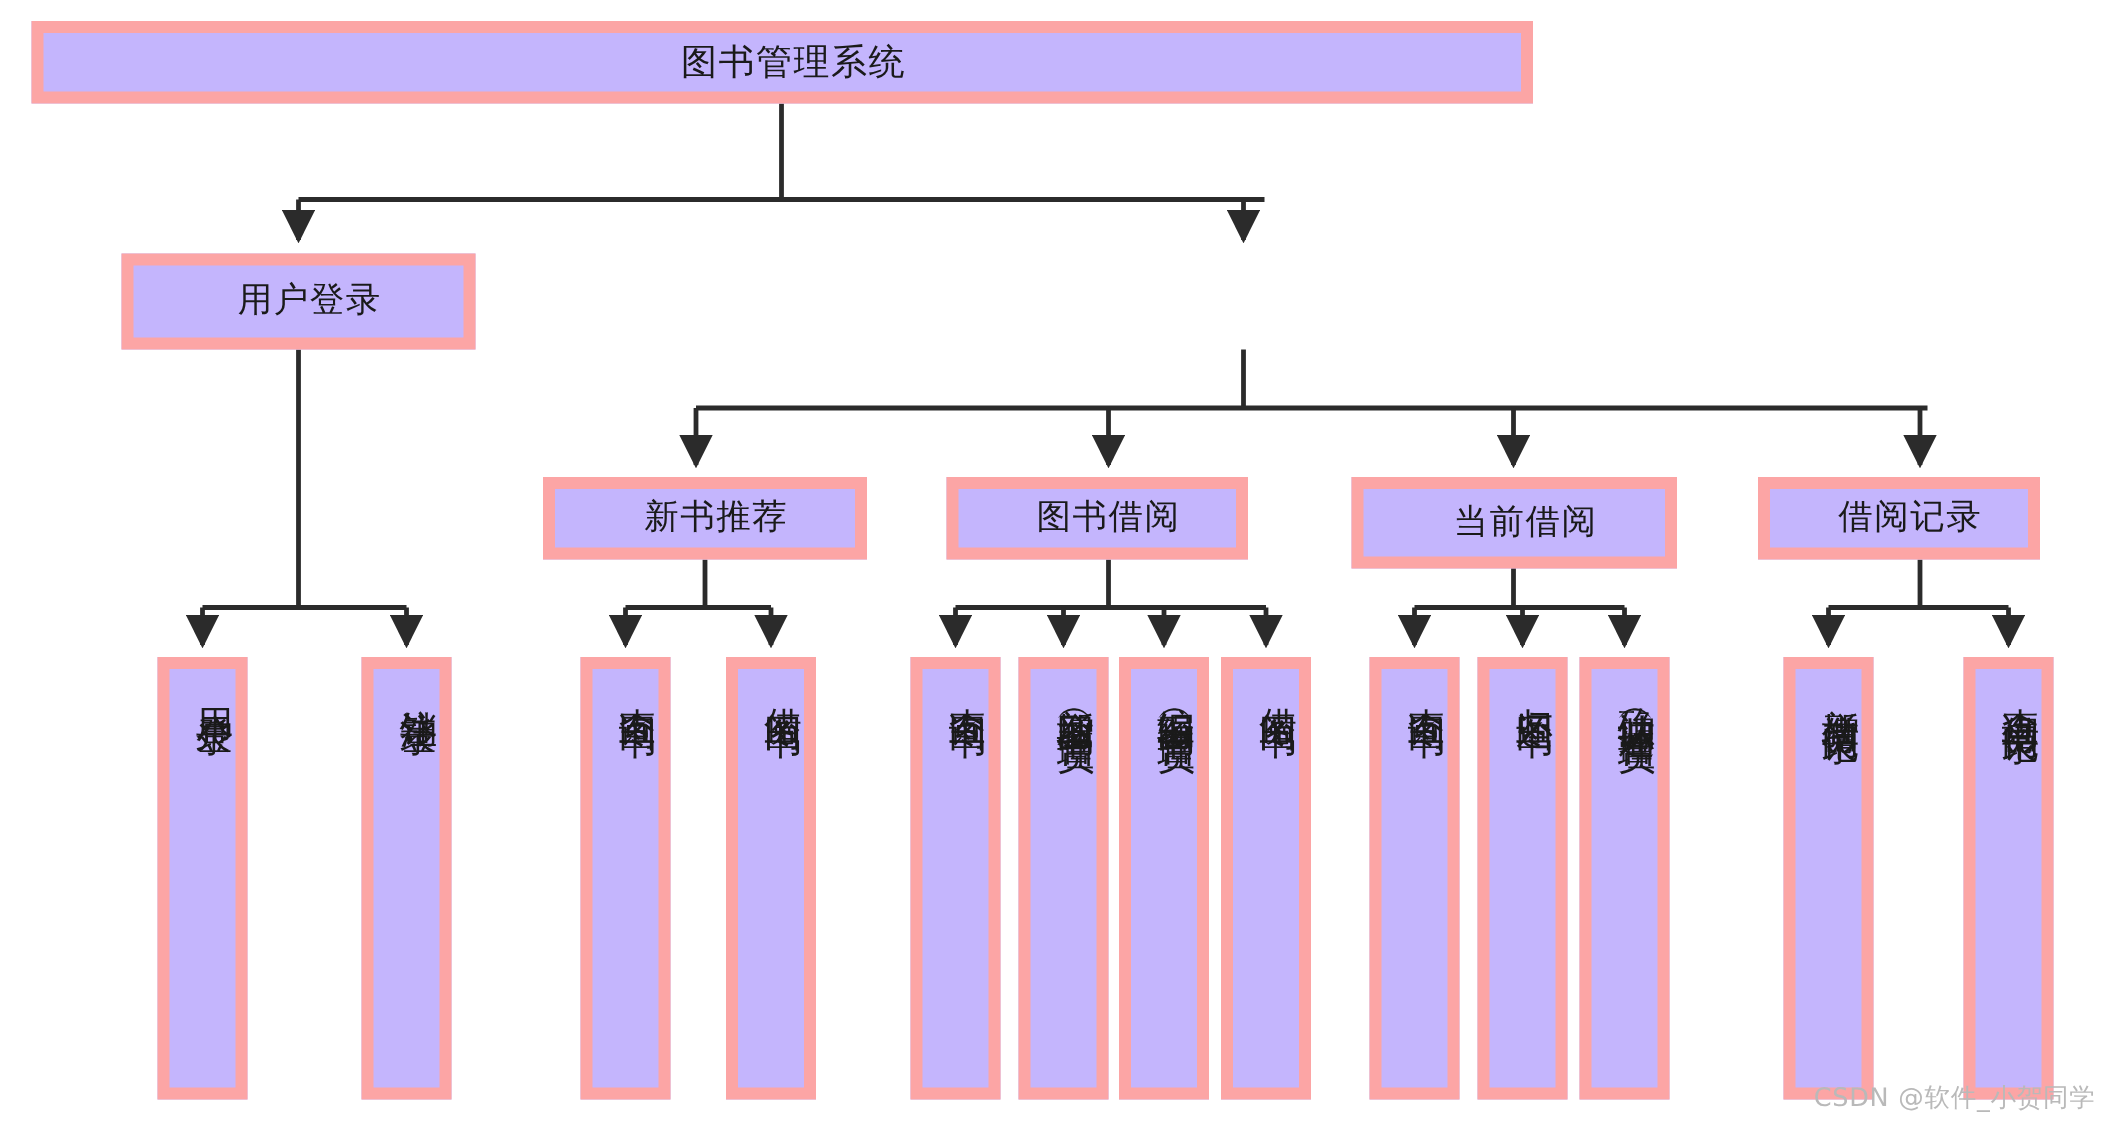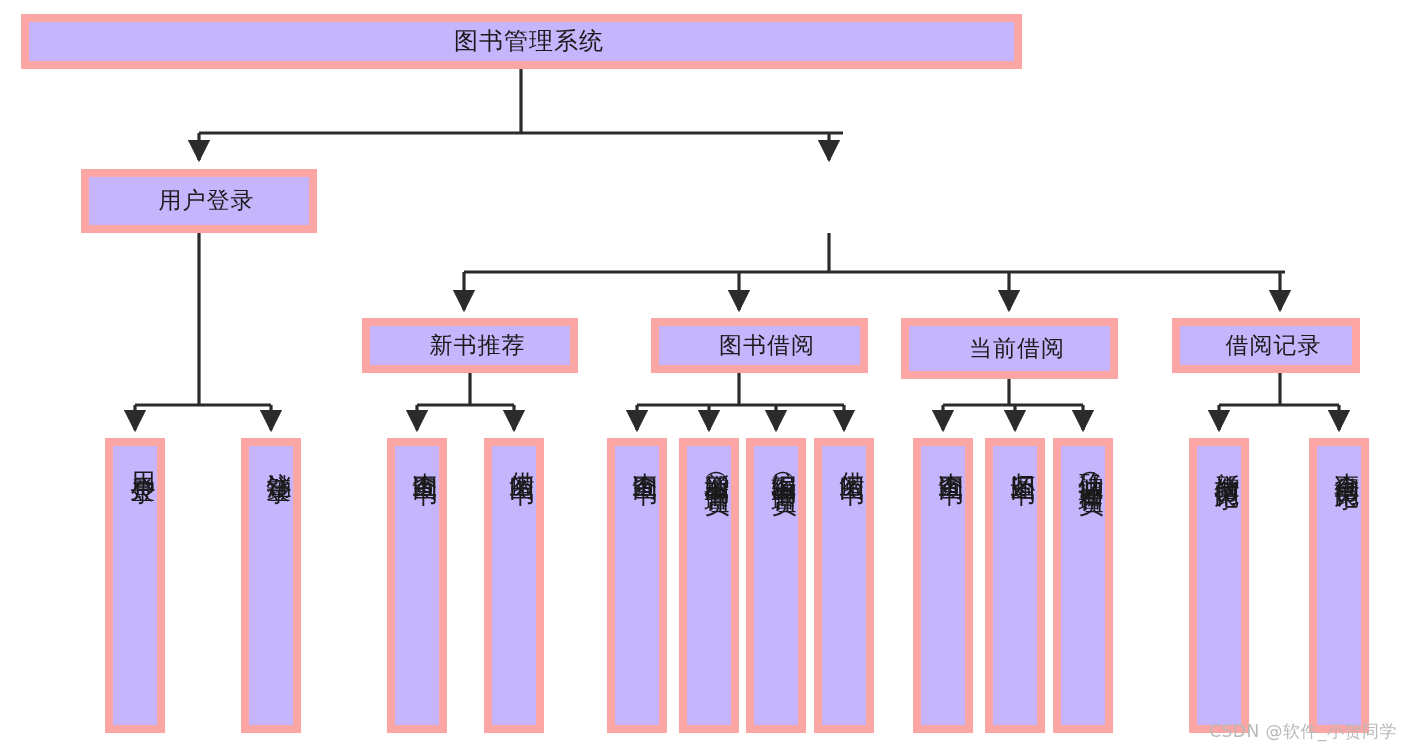--- a/index.html
+++ b/index.html
@@ -129,21 +129,21 @@
     <span>图书管理系统</span>
   </div>
 
   <div class="node horiz" style="left:81px; top:169px; width:236px; height:64px;">
     <span>用户登录</span>
   </div>
 
   <div class="node horiz" style="left:362px; top:318px; width:216px; height:55px;">
     <span>新书推荐</span>
   </div>
-  <div class="node horiz" style="left:631px; top:318px; width:217px; height:55px;margin-left:20px;">
+  <div class="node horiz" style="left:631px; top:318px; width:201px; height:55px;">
     <span>图书借阅</span>
   </div>
   <div class="node horiz" style="left:901px; top:318px; width:217px; height:61px;">
     <span>当前借阅</span>
   </div>
   <div class="node horiz" style="left:1172px; top:318px; width:188px; height:55px;">
     <span>借阅记录</span>
   </div>
 
   <div class="node vert" style="left:105px; top:438px; width:60px; height:295px;">

